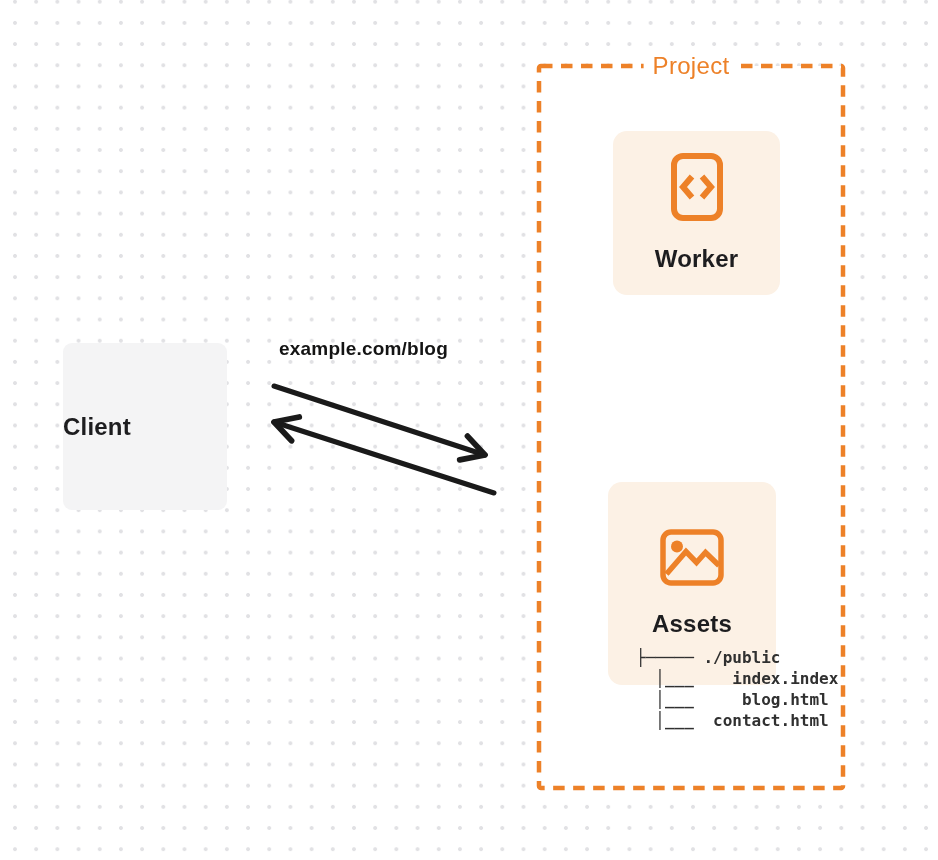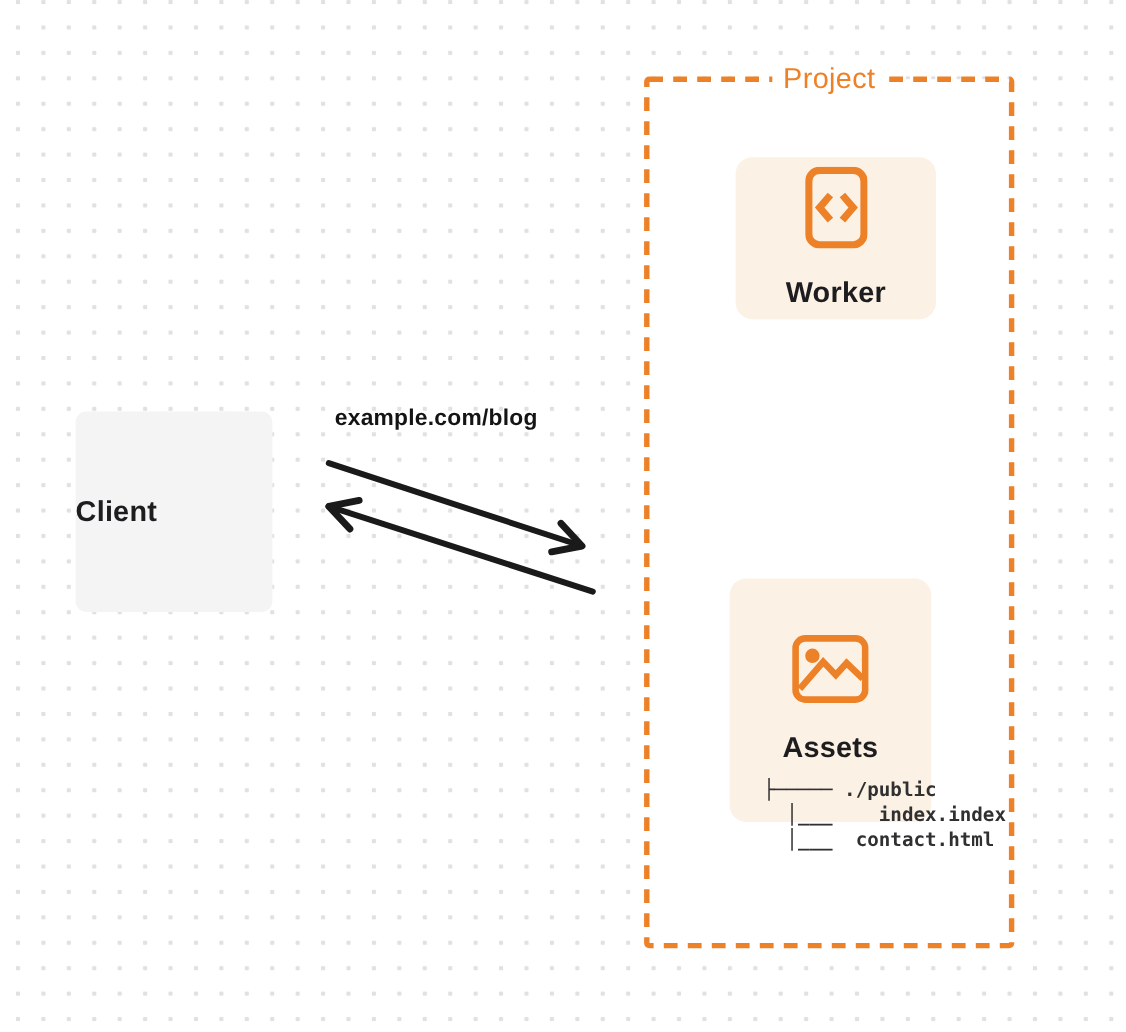--- a/index.html
+++ b/index.html
@@ -33,21 +33,21 @@
   .project-label{
     position:absolute;top:-15px;left:50%;transform:translateX(-50%);
     background:#ffffff;padding:0 9px;line-height:30px;
     font-size:24px;font-weight:normal;color:var(--accent-orange,#ed8128);letter-spacing:.3px;
     white-space:nowrap;
   }
   .card{
     position:absolute;background:var(--card-cream,#fcf1e5);border-radius:14px;
     display:flex;flex-direction:column;align-items:center;justify-content:center;gap:24px;
   }
-  .worker-card{left:74px;top:65px;width:167px;height:135px;text-align:right;}
+  .worker-card{left:74px;top:65px;width:167px;height:164px;text-align:right;}
   .assets-card{left:69px;top:416px;width:168px;height:203px;}
   .icon rect,.icon path{fill:none;stroke:var(--accent-orange,#ed8128);}
   .icon circle{fill:var(--accent-orange,#ed8128);stroke:none;}
   .card-label{font-size:24px;font-weight:bold;color:var(--ink,#1d1d1f);letter-spacing:.2px;}
   .file-tree{
     position:absolute;left:49px;top:581px;
     font-family:"DejaVu Sans Mono", monospace;
     font-size:16px;line-height:21px;font-weight:bold;color:#303030;margin-left:48px;
   }
   .tree-line{white-space:pre;}
@@ -93,17 +93,18 @@
         <rect x="3" y="3" width="58" height="51" rx="8" stroke-width="5.5"></rect>
         <circle cx="17" cy="17.5" r="6"></circle>
         <path d="M6.5 45 L26 22.5 L36.5 33.5 L45.5 23.5 L59 36.5" stroke-width="5.5"></path>
       </svg>
       <div class="card-label">Assets</div>
     </div>
 
     <div class="file-tree">
       <div class="tree-line">├───── ./public</div>
       <div class="tree-line">  │___    index.index</div>
+      <div class="tree-line">  │___     blog.html</div>
       <div class="tree-line">  │___  contact.html</div>
     </div>
   </div>
 
 </div>
 
 </body></html>

